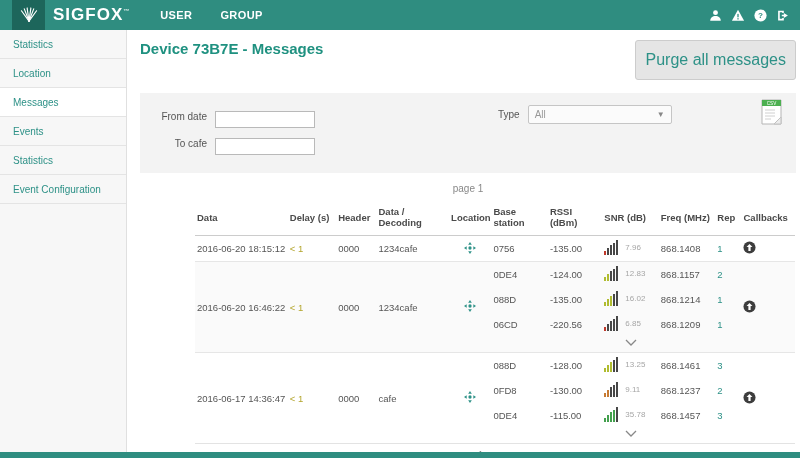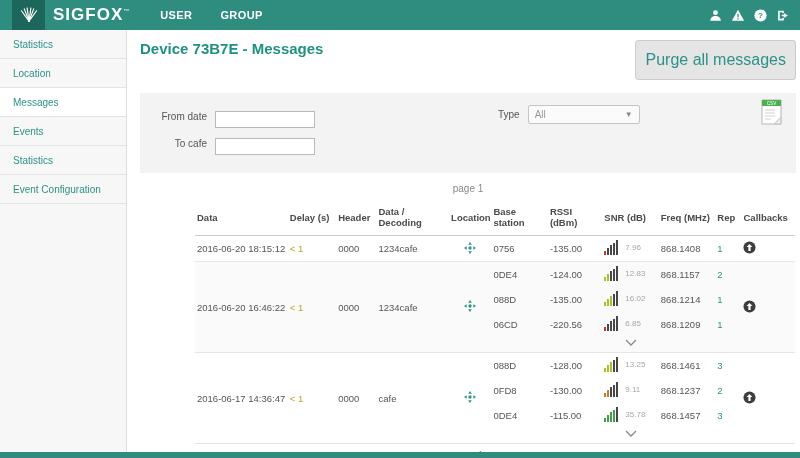--- a/index.html
+++ b/index.html
@@ -29,21 +29,21 @@
   .page-title { color:#1f9180; font-size:15px; font-weight:bold; }
   .purge-btn { background:#e5e5e5; border:1px solid #ccc; border-radius:3px; color:#2d9187; font-size:16px; padding:10px 9px; cursor:pointer; font-family:inherit; }
 
   
   .filter-panel { background:#f3f3f3; margin-top:13px; padding:10px 8px 8px 12px; position:relative; }
   .f-row { display:flex; align-items:flex-start; margin-bottom:10px;margin-top:8px; }
   .f-label { width:55px; text-align:right; font-size:10px; color:#555; margin-right:8px; }
   .f-input { width:100px; height:17px; border:1px solid #b9b9b9; background:#fff; font-size:10px; padding:0 3px; font-family:inherit; }
   .type-group { position:absolute; left:358px; top:12px; display:flex; align-items:center; }
   .type-label { font-size:10px; color:#555; margin-right:8px; }
-  .select { width:112px; height:19px; border:1px solid #c5c5c5; border-radius:2px; background:#fbfbfb; font-size:10px; color:#999; display:flex; align-items:center; justify-content:space-between; padding:0 6px; cursor:pointer; }
+  .select { width:144px; height:19px; border:1px solid #c5c5c5; border-radius:2px; background:#fbfbfb; font-size:10px; color:#999; display:flex; align-items:center; justify-content:space-between; padding:0 6px; cursor:pointer; }
   .select .caret { font-size:8px; color:#888; }
   .csv-wrap { position:absolute; right:14px; top:6px; cursor:pointer; }
   .btn-row { display:flex; justify-content:flex-end; gap:7px; margin-top:2px; }
   .btn { background:#17a189; color:#fff; font-size:11px; border:none; border-radius:2px; padding:6px 12px; cursor:pointer; font-family:inherit; }
 
   
   .pagination { text-align:center; font-size:10px; color:#888; margin:10px 0 2px; }
   .pagination.bottom { margin-top:6px; }
   .table-wrap { margin-left:55px; }
   table.msg { border-collapse:collapse; table-layout:fixed; width:600px; font-size:9.5px; color:#555; border-bottom:1px solid #e3e3e3; }

